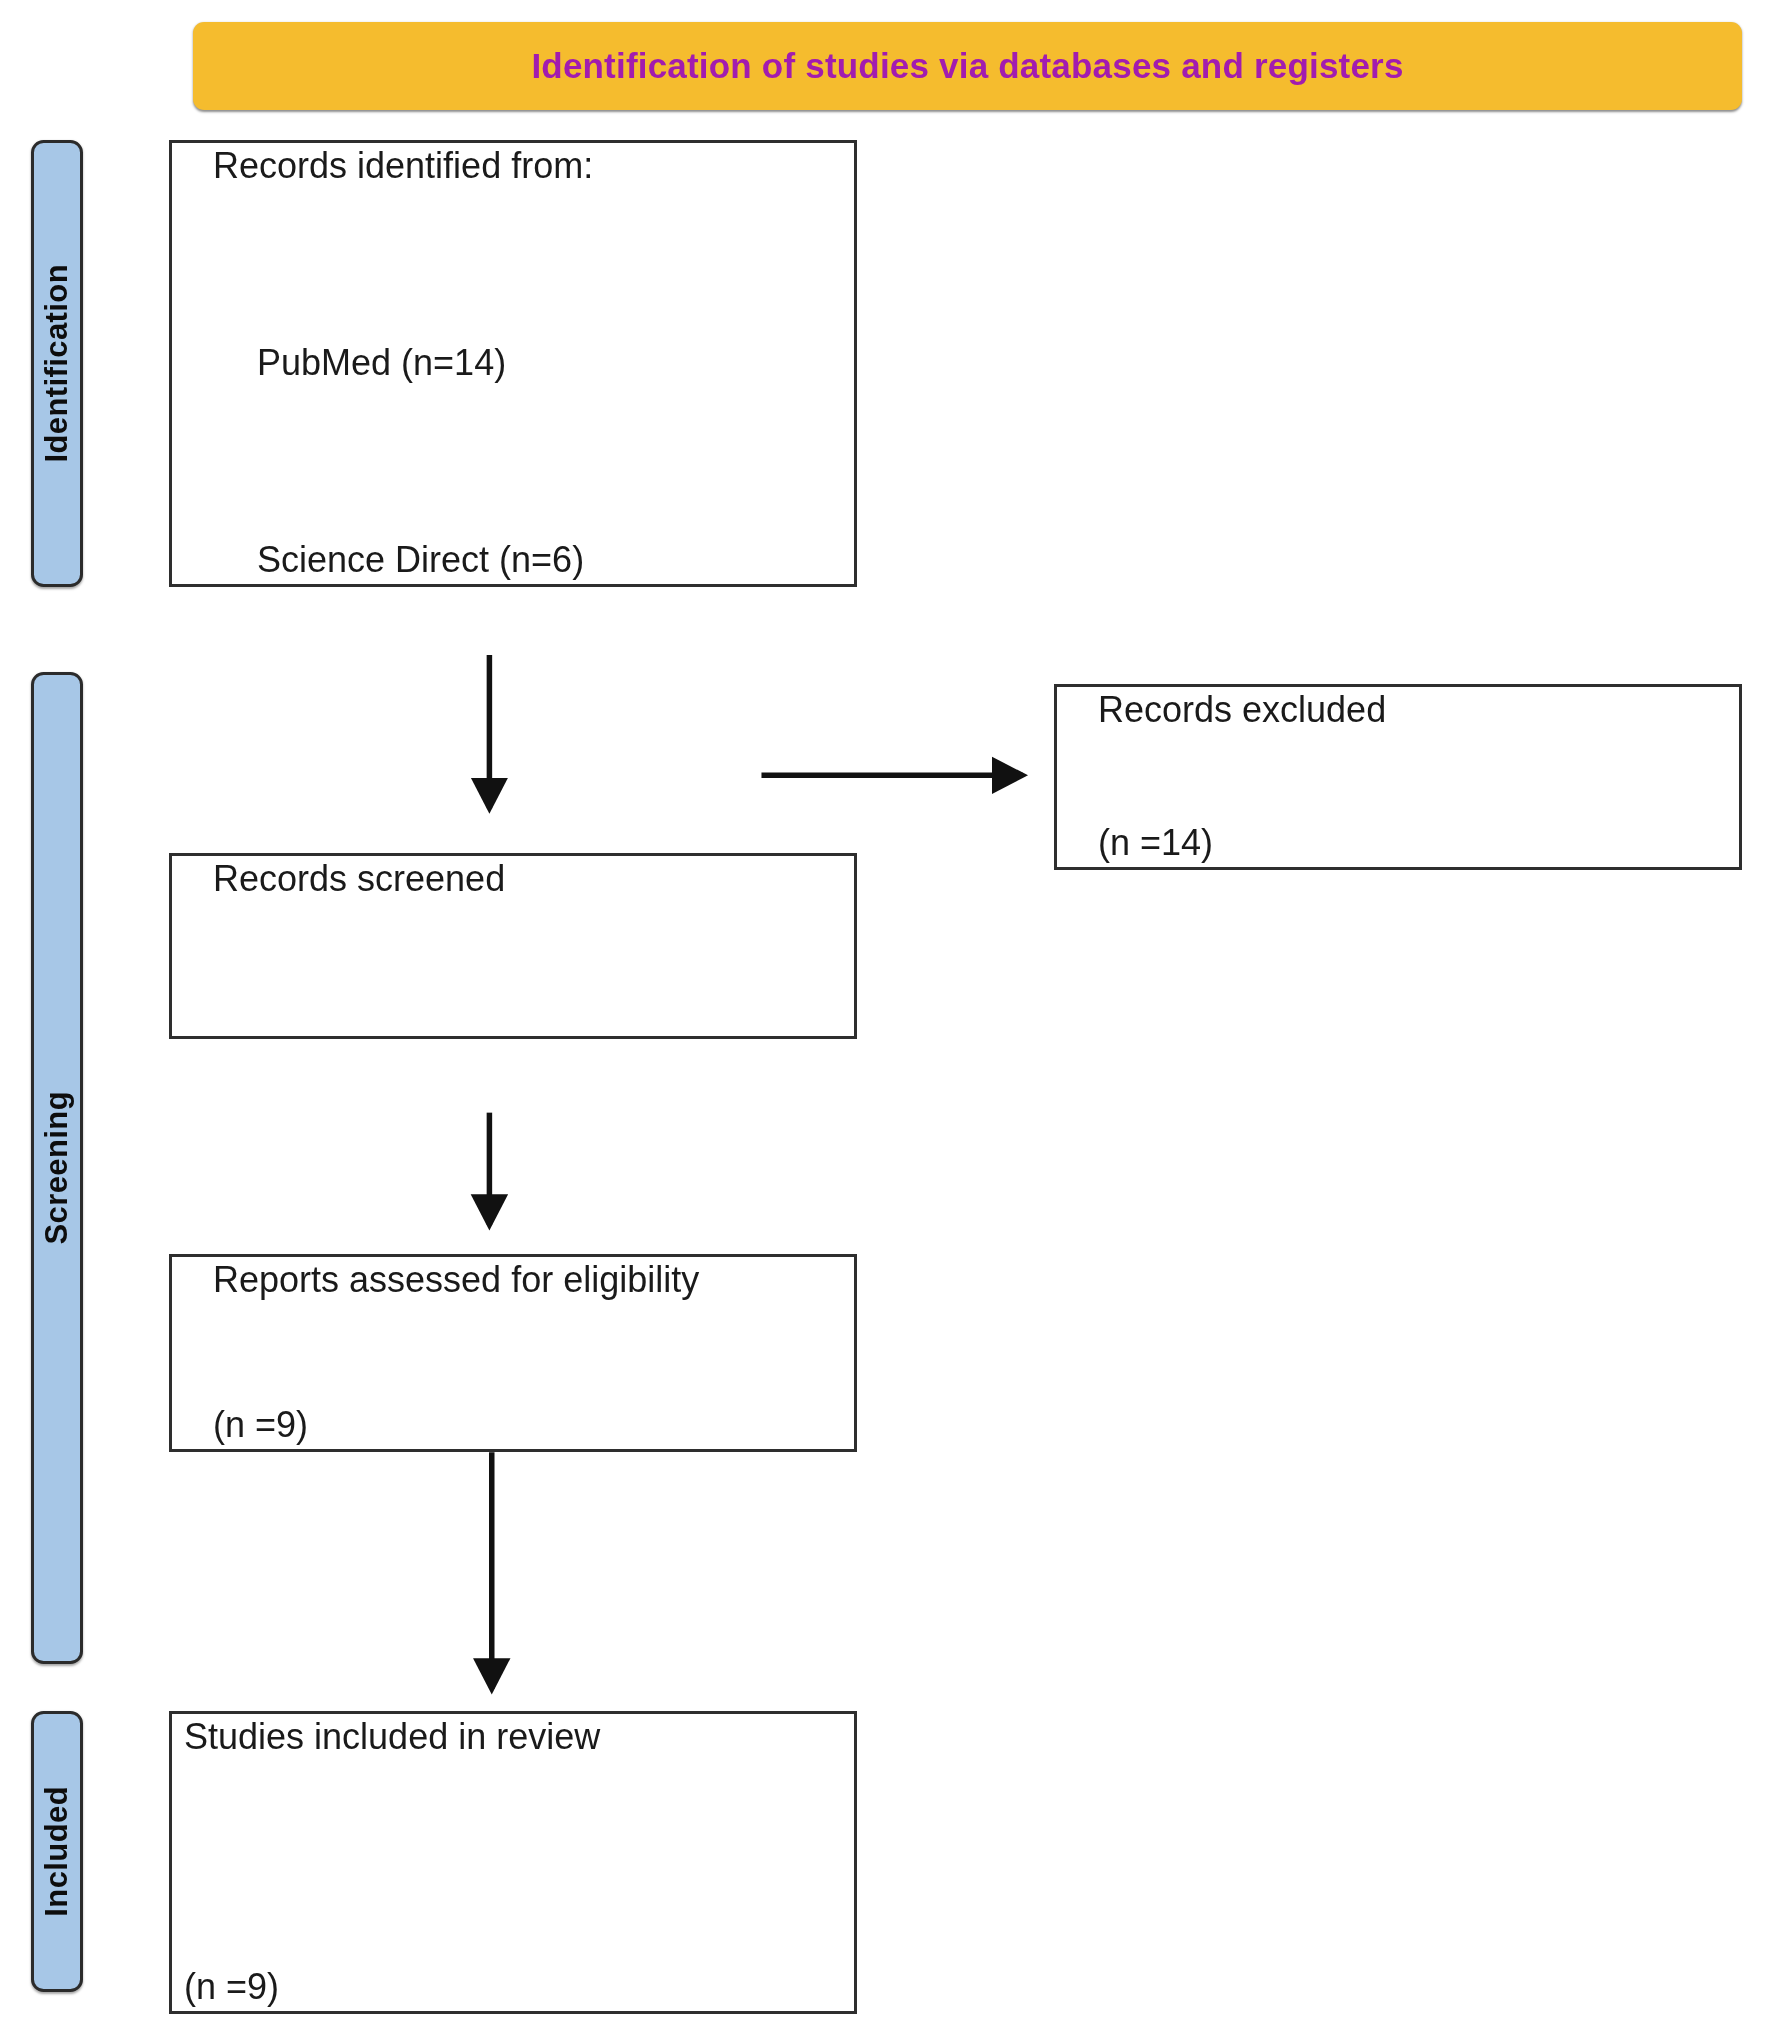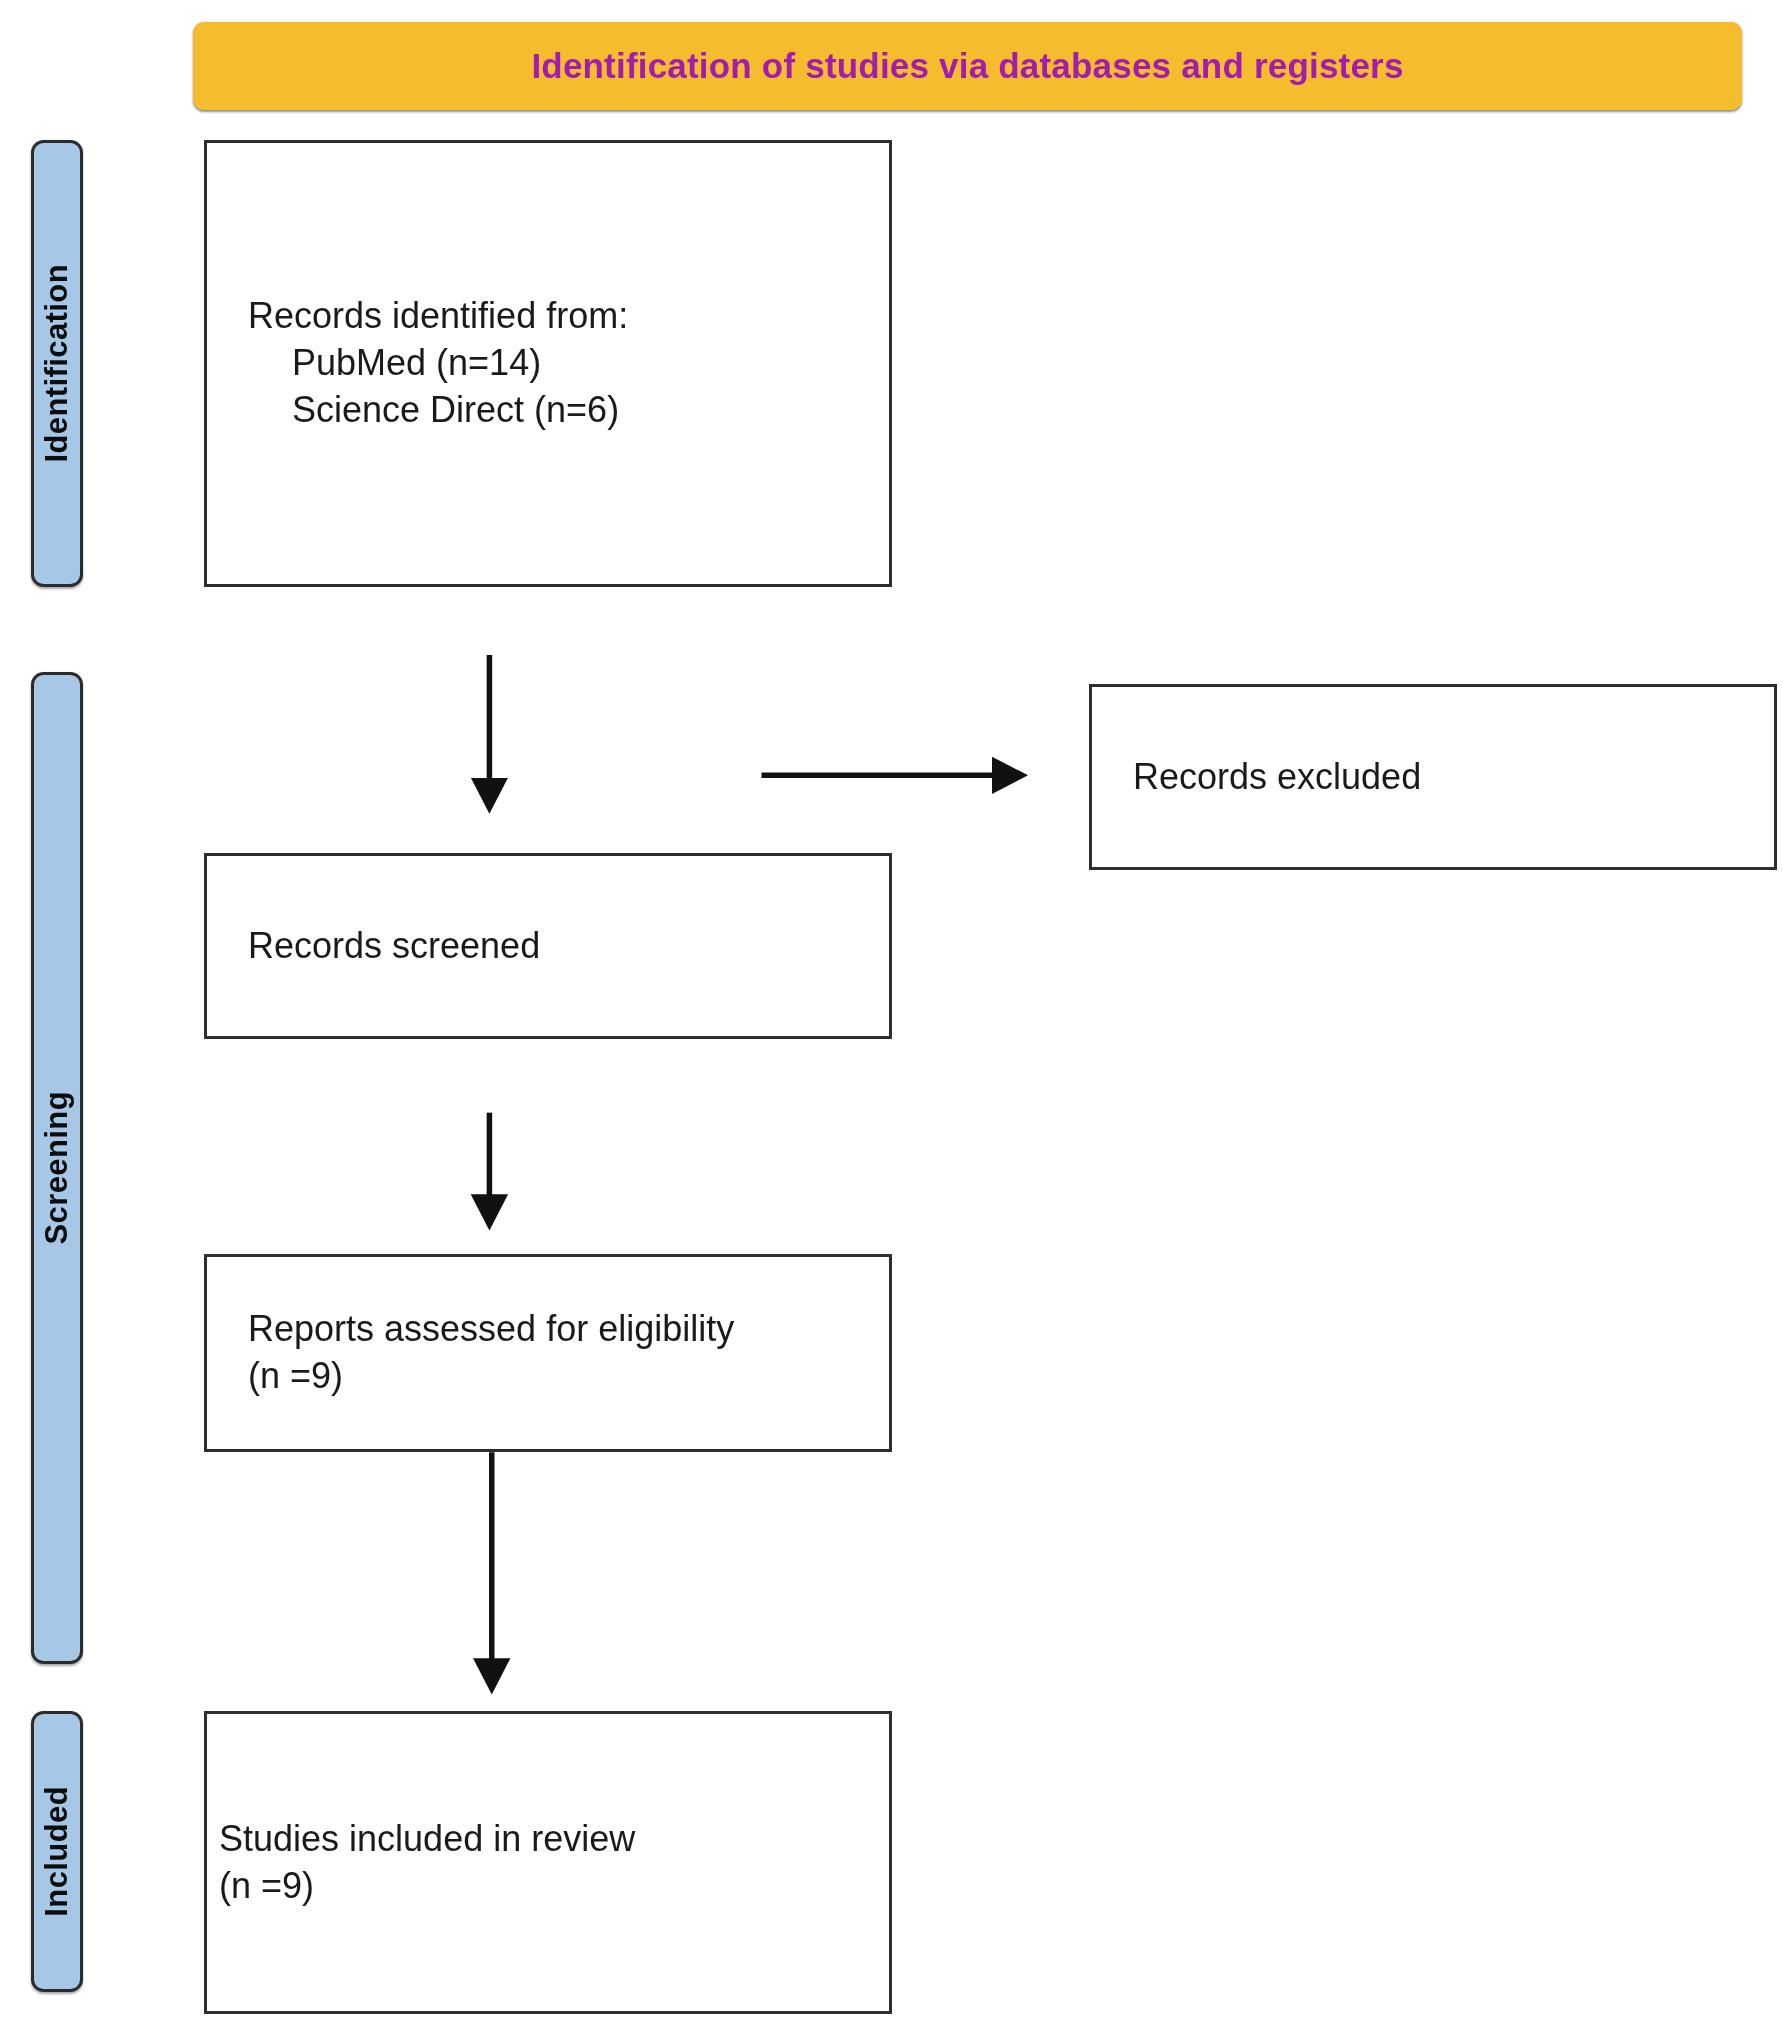--- a/index.html
+++ b/index.html
@@ -68,23 +68,22 @@
   #rail-included       { top: 1711px; height: 281px; }
 
   
   .flow-box {
     position: absolute;
     background: #ffffff;
     border: 3.1px solid #2e2e2e;
     box-sizing: border-box;
     display: flex;
     flex-direction: column;
-    justify-content: center;
+    justify-content: space-between;
     padding: 0 41px;
-    margin-left: 35px;
   }
   .flow-line {
     font-size: 36px;
     line-height: 1.30;
     color: #1a1a1a;
     white-space: pre;
   }
   .flow-line.indent { padding-left: 44px; }
 
   #box-identified  { left: 169px; top: 140px;  width: 688px; height: 447px; }
@@ -129,20 +128,21 @@
     <div class="flow-line indent">PubMed (n=14)</div>
     <div class="flow-line indent">Science Direct (n=6)</div>
   </div>
 
   <div class="flow-box" id="box-screened">
     <div class="flow-line">Records screened</div>
   </div>
 
   <div class="flow-box" id="box-excluded">
     <div class="flow-line">Records excluded</div>
+    <div class="flow-line">(n =14)</div>
   </div>
 
   <div class="flow-box" id="box-eligibility">
     <div class="flow-line">Reports assessed for eligibility</div>
     <div class="flow-line">(n =9)</div>
   </div>
 
   <div class="flow-box" id="box-included">
     <div class="flow-line">Studies included in review</div>
     <div class="flow-line">(n =9)</div>

